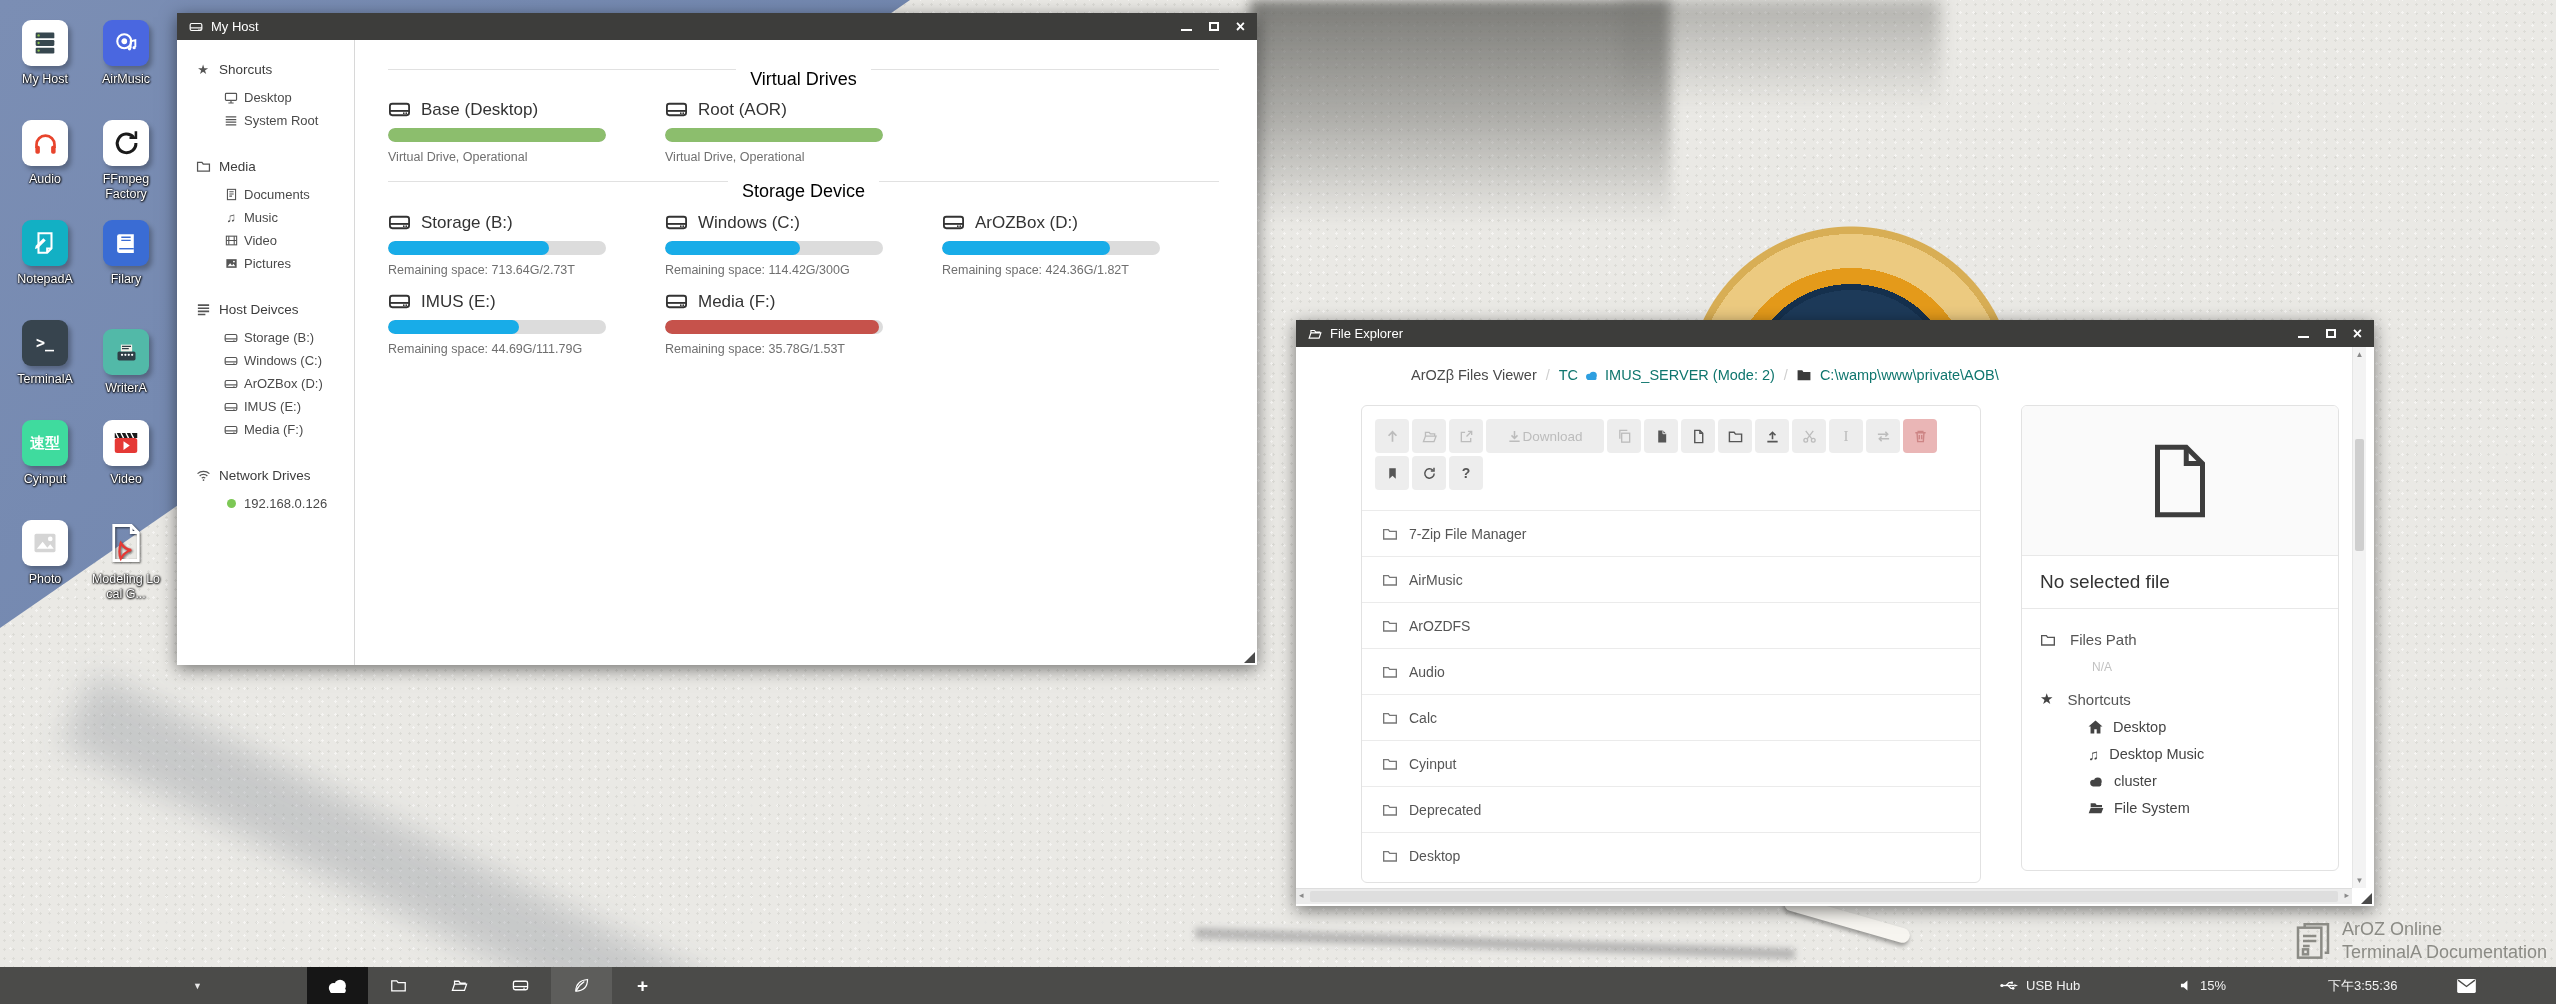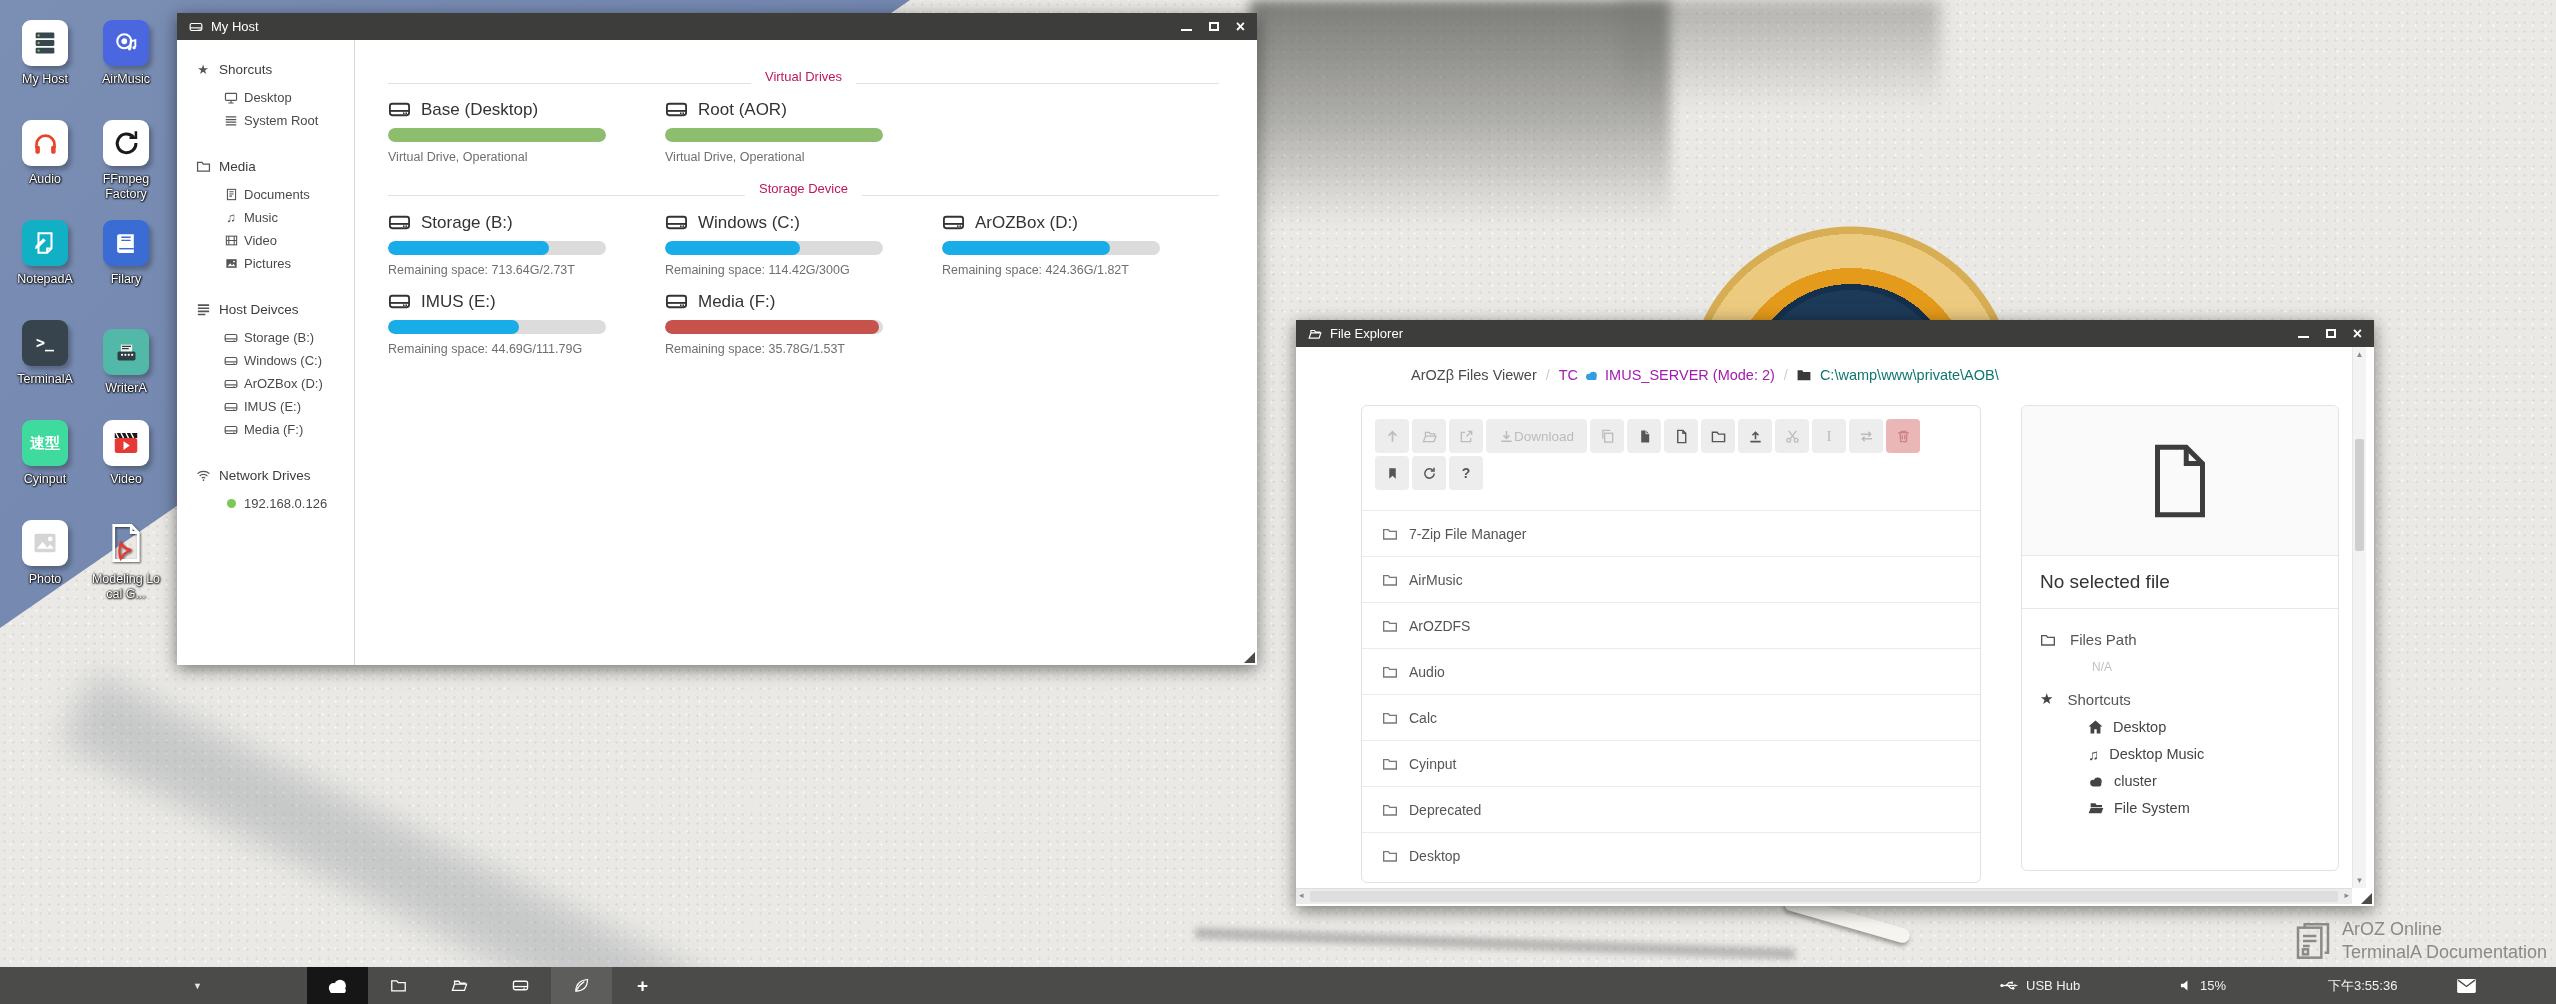--- a/index.html
+++ b/index.html
@@ -53,45 +53,45 @@
   #my-host{left:177px;top:13px;width:1080px;height:652px;}
   .mh-sidebar{position:absolute;left:0;top:27px;bottom:0;width:178px;
     border-right:1px solid #d8d8d8;padding:22px 0 0 18px;}
   .sb-sec{margin-bottom:27px;}
   .sb-head{display:flex;align-items:center;gap:8px;font-size:13.5px;color:#3c3c3c;}
   .sb-items{margin:9px 0 0 28px;}
   .sb-item{display:flex;align-items:center;gap:5px;font-size:13px;color:#4a4a4a;height:23px;}
   .sb-ic{width:16px;display:inline-flex;justify-content:center;color:#555;font-size:13px;}
   .dot-green{width:9px;height:9px;border-radius:50%;background:#7dc855;}
   .mh-content{position:absolute;left:178px;top:27px;right:0;bottom:0;}
-  .divider{position:absolute;left:33px;right:38px;display:flex;align-items:flex-end;
-    color:#be185d;font-size:13px;}
+  .divider{position:absolute;left:33px;right:38px;display:flex;align-items:flex-start;
+    color:#000000;font-size:18px;}
   .divider::before,.divider::after{content:"";flex:1;height:1px;background:#e1e1e1;}
   .divider span{margin:0 14px;}
   .drive-card{position:absolute;width:218px;}
   .dc-title{display:flex;align-items:center;gap:10px;font-size:17px;color:#333;}
   .dc-bar{height:14px;border-radius:7px;background:#dcdcdc;margin-top:7px;overflow:hidden;}
   .dc-fill{height:100%;border-radius:7px;}
   .dc-caption{margin-top:8px;font-size:12.5px;color:#6f6f6f;}
 
   
   #file-explorer{left:1296px;top:320px;width:1078px;height:586px;}
   .fe-breadcrumb{position:absolute;left:115px;top:47px;display:flex;align-items:center;
     gap:9px;font-size:14.5px;color:#4a4a4a;}
   .fe-breadcrumb .sep{color:#cfcfcf;}
-  .fe-breadcrumb .link{color:#a21caf;display:flex;align-items:center;gap:6px;}
+  .fe-breadcrumb .link{color:#0f766e;display:flex;align-items:center;gap:6px;}
   .fe-main-panel{position:absolute;left:65px;top:85px;width:620px;height:478px;
     background:#fff;border:1px solid #e2e2e2;border-radius:6px;}
   .tb-rows{padding:13px 13px 0 13px;}
   .tb-row{display:flex;gap:3px;margin-bottom:3px;}
   .tb-btn{width:34px;height:34px;border-radius:4px;background:#ededed;color:#bcbcbc;
     display:flex;align-items:center;justify-content:center;font-size:14px;}
   .tb-btn.en{color:#565656;}
   .tb-btn.danger{background:#eab6b6;color:#cd8585;}
-  .tb-btn.wide{width:101px;font-size:13.5px;}
+  .tb-btn.wide{width:118px;font-size:13.5px;}
   .fe-list{position:absolute;left:0;right:0;top:104px;bottom:1px;overflow:hidden;}
   .fe-row{height:46px;display:flex;align-items:center;gap:11px;padding:0 20px;
     border-top:1px solid #ebebeb;font-size:14px;color:#555;}
   .fe-side-panel{position:absolute;left:725px;top:85px;width:318px;height:466px;
     background:#fff;border:1px solid #e2e2e2;border-radius:6px;overflow:hidden;}
   .fp-preview{height:150px;background:#fafafa;border-bottom:1px solid #e8e8e8;
     display:flex;align-items:center;justify-content:center;}
   .fp-nofile{padding:15px 18px;font-size:19px;color:#333;border-bottom:1px solid #e8e8e8;}
   .fp-details{padding:6px 18px;}
   .fp-row{display:flex;align-items:center;gap:14px;font-size:15px;color:#555;margin-top:16px;}

